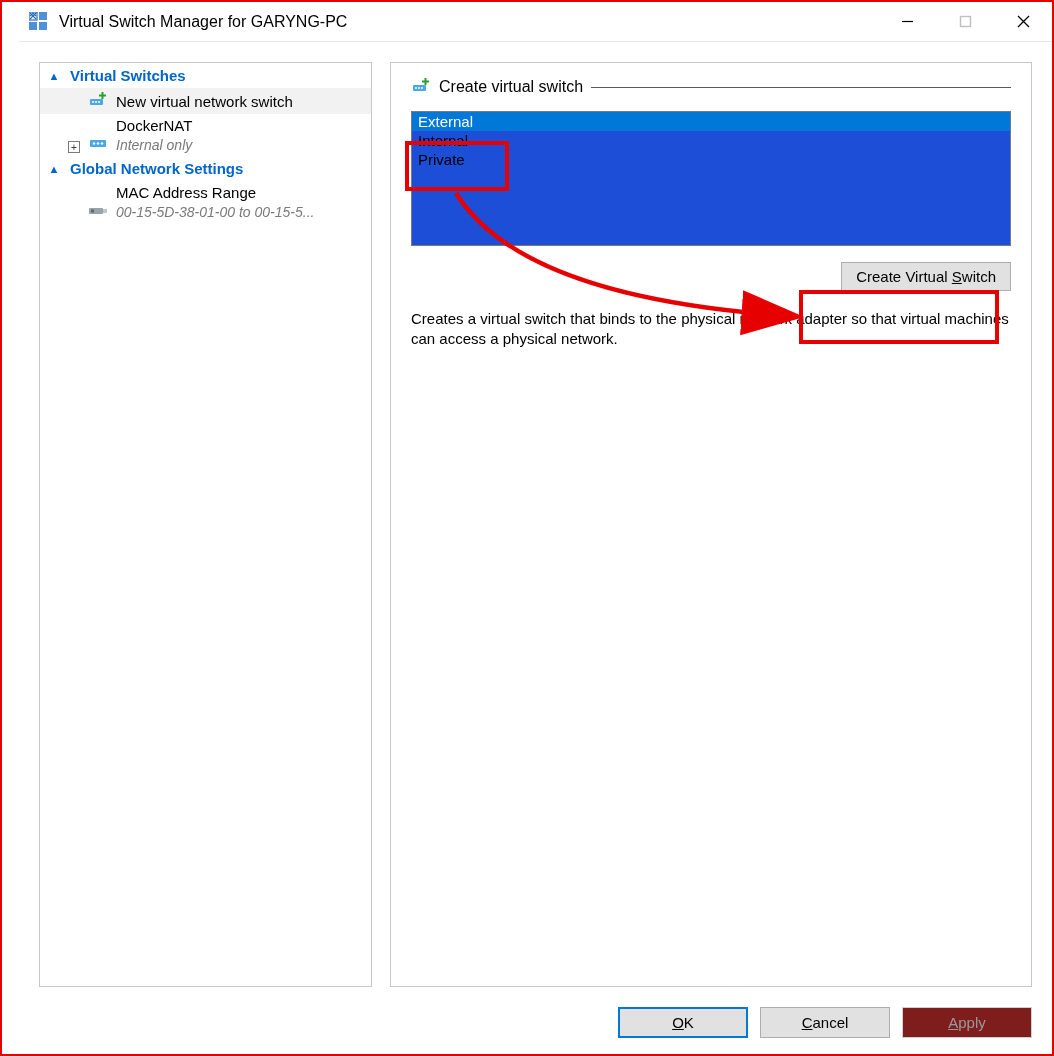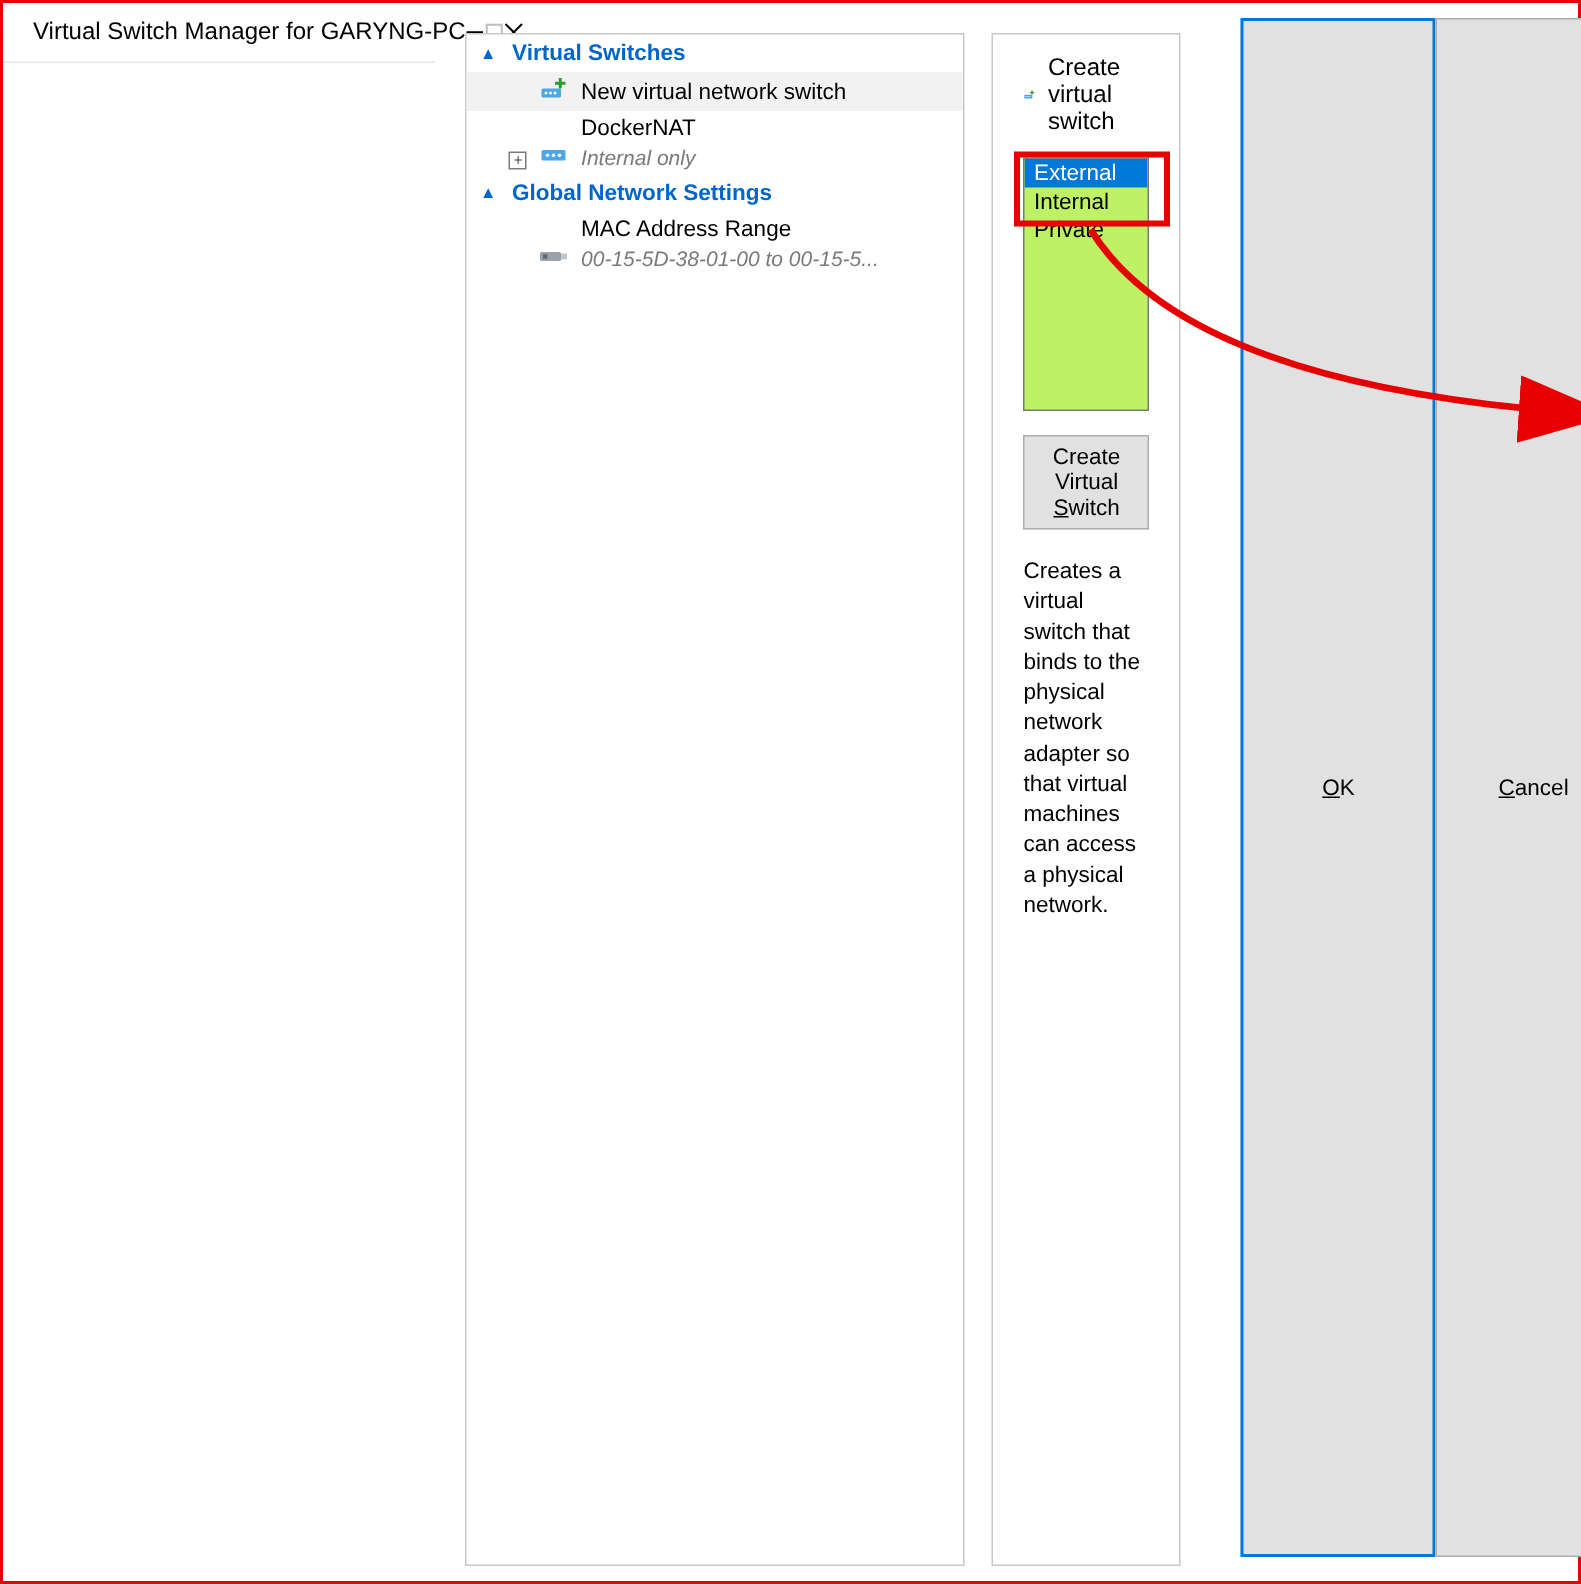--- a/index.html
+++ b/index.html
@@ -1,17 +1,17 @@
 <!DOCTYPE html>
 <html><head>
 <meta charset="utf-8">
 <style>
   * { box-sizing: border-box; margin: 0; padding: 0; }
   html, body { width: 1054px; height: 1056px; font-family: "Segoe UI", Tahoma, sans-serif; font-size: 15px; background: #fff; }
-  .outer-border { width: 1054px; height: 1056px; border: 2px solid #e60000; background: #fff; display: flex; flex-direction: row; }
+  .outer-border { width: 1054px; height: 1056px; border: 2px solid #e60000; background: #fff; display: flex; flex-direction: column; padding-left: 17px; }
   
   .titlebar { height: 40px; display: flex; align-items: center; padding: 0 0 0 10px; border-bottom: 1px solid #e8e8e8; }
   .titlebar .title-icon { width: 20px; height: 20px; margin-right: 10px; }
   .titlebar .title-text { flex: 0 0 auto; font-size: 16px; color: #000; }
   .titlebar .spacer { flex: 1; }
   .titlebar .win-ctrl { width: 58px; height: 40px; display: flex; align-items: center; justify-content: center; color: #555; }
   .titlebar .win-ctrl.disabled { color: #bfbfbf; }
   
   .main { flex: 1; display: flex; padding: 20px 20px 10px 20px; gap: 18px; position: relative; }
   .sidebar { width: 333px; border: 1px solid #c8c8c8; background: #fff; overflow: hidden; }
@@ -24,28 +24,28 @@
   .tree-item .expander { width: 12px; height: 12px; border: 1px solid #7a7a7a; display: inline-flex; align-items: center; justify-content: center; font-size: 10px; color: #3a3a3a; margin-top: 4px; }
   .tree-item .no-expander { width: 12px; }
   .tree-item .icon { width: 20px; height: 20px; flex-shrink: 0; }
   .tree-item .label { line-height: 1.2; }
   .tree-item .sublabel { color: #7a7a7a; font-size: 14px; margin-top: 2px; font-style: italic; }
   
   .section-header { display: flex; align-items: center; gap: 8px; margin-bottom: 14px; }
   .section-header .line { flex: 1; height: 1px; background: #5a5a5a; }
   .section-header .title { font-size: 16px; }
   .prompt { margin: 6px 0 8px 0; }
-  .listbox { border: 1px solid #7a7a7a; height: 169px; background: #bef264; overflow: hidden; }
+  .listbox { border: 1px solid #7a7a7a; height: 135px; background: #1d4ed8; overflow: hidden; }
   .listbox .opt { padding: 1px 6px; cursor: default; }
   .listbox .opt.selected { background: #0078d7; color: #fff; }
   .btn-row { display: flex; justify-content: flex-end; margin-top: 16px; }
   .win-btn { background: #e1e1e1; border: 1px solid #adadad; padding: 5px 14px; font-size: 15px; cursor: pointer; }
   .desc { margin-top: 18px; line-height: 1.35; }
   
-  .footer { display: flex; justify-content: flex-end; padding: 10px 20px 16px 20px; }
+  .footer { display: flex; justify-content: flex-end; gap: 12px; padding: 10px 20px 16px 20px; }
   .footer .win-btn { width: 130px; }
   .footer .win-btn.default { border: 2px solid #0078d7; background: #e1e1e1; }
   .footer .win-btn.disabled { color: #9a9a9a; background: #7f1d1d; border-color: #d0d0d0; cursor: default; }
   
   .anno { position: absolute; pointer-events: none; }
   .redbox { border: 4px solid #e60000; }
   .arrow-svg { position: absolute; pointer-events: none; }
   
   .icon-switch svg, .title-icon svg, .icon-new svg, .icon-nic svg { width: 100%; height: 100%; }
   

